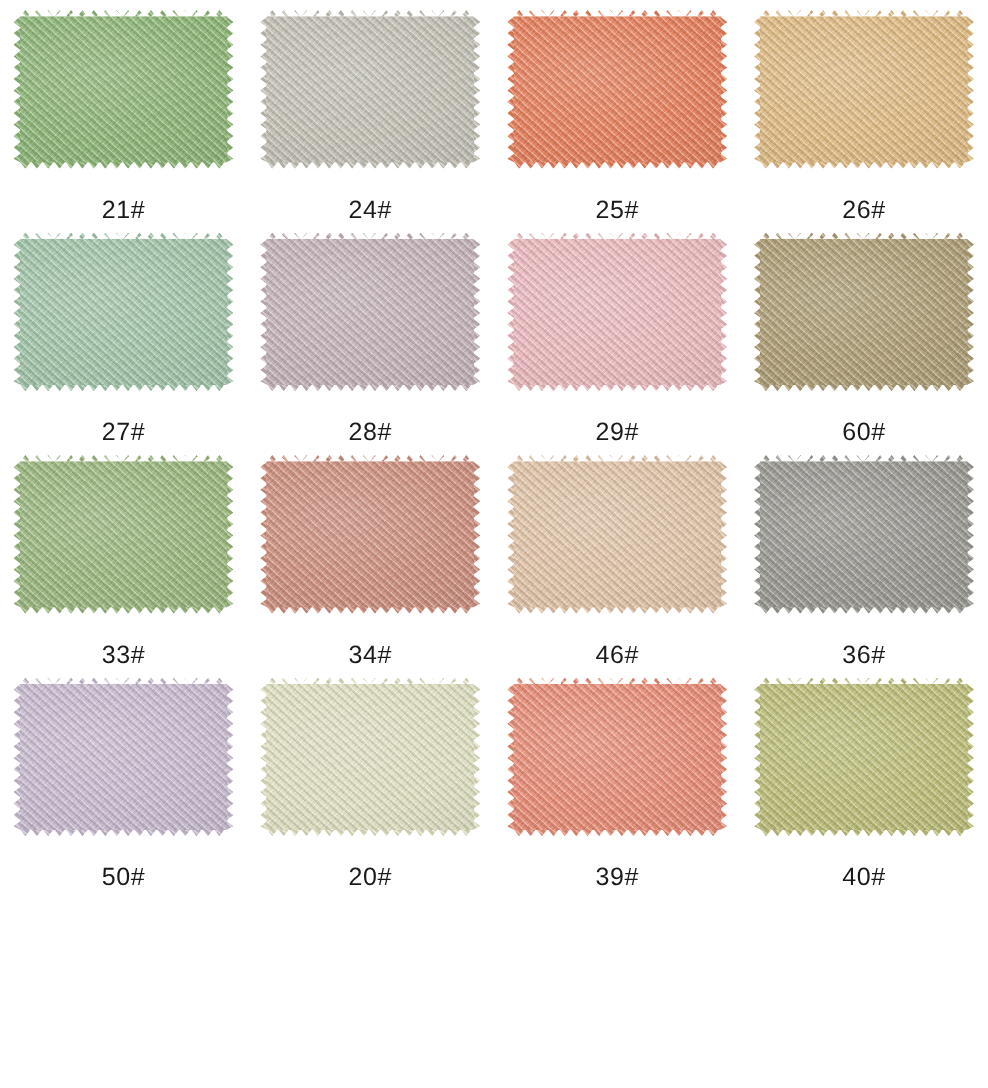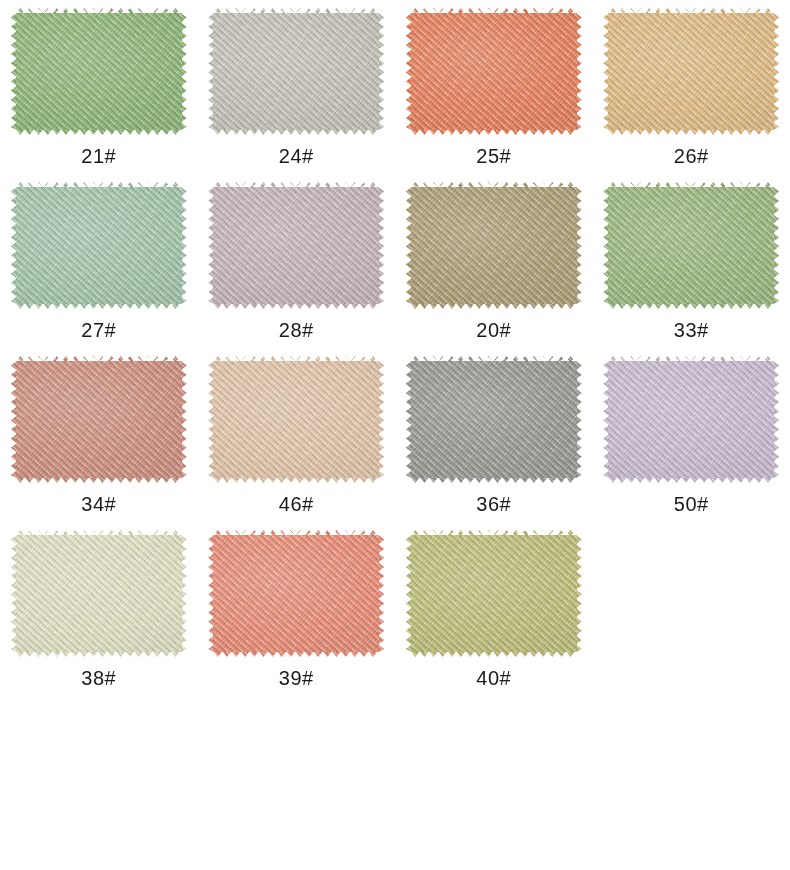--- a/index.html
+++ b/index.html
@@ -148,21 +148,21 @@
     inset: 0;
     background-image: repeating-linear-gradient(
       42deg,
       rgba(255,255,255,0.26) 0px,
       rgba(255,255,255,0.26) 1px,
       rgba(0,0,0,0.10) 2px,
       rgba(0,0,0,0.10) 4px
     );
   }
   .swatch-label {
-    margin-top: 16px;
+    margin-top: 28px;
     font-size: 20px;
     line-height: 1;
     color: #1a1a1a;
     letter-spacing: 0.5px;
     font-family: "Liberation Sans", sans-serif;
     text-align: center;
   }
 </style>
 </head>
 <body style="background: rgb(255, 255, 255);">
@@ -222,88 +222,98 @@
       <div class="swatch-wrap" style="--c: #c6b5bb;">
         <div class="pink-edge pink-top"></div>
         <div class="pink-edge pink-bottom"></div>
         <div class="pink-edge pink-left"></div>
         <div class="pink-edge pink-right"></div>
         <div class="fabric"></div>
       </div>
       <div class="swatch-label">28#</div>
     </div>
     <div class="swatch-cell">
+      <div class="swatch-wrap" style="--c: #edbcc0;">
+        <div class="pink-edge pink-top"></div>
+        <div class="pink-edge pink-bottom"></div>
+        <div class="pink-edge pink-left"></div>
+        <div class="pink-edge pink-right"></div>
+        <div class="fabric"></div>
+      </div>
+      <div class="swatch-label">29#</div>
+    </div>
+    <div class="swatch-cell">
       <div class="swatch-wrap" style="--c: #b0a077;">
         <div class="pink-edge pink-top"></div>
         <div class="pink-edge pink-bottom"></div>
         <div class="pink-edge pink-left"></div>
         <div class="pink-edge pink-right"></div>
         <div class="fabric"></div>
       </div>
+      <div class="swatch-label">60#</div>
+    </div>
+    <div class="swatch-cell">
+      <div class="swatch-wrap" style="--c: #9cb97f;">
+        <div class="pink-edge pink-top"></div>
+        <div class="pink-edge pink-bottom"></div>
+        <div class="pink-edge pink-left"></div>
+        <div class="pink-edge pink-right"></div>
+        <div class="fabric"></div>
+      </div>
+      <div class="swatch-label">33#</div>
+    </div>
+    <div class="swatch-cell">
+      <div class="swatch-wrap" style="--c: #cf9180;">
+        <div class="pink-edge pink-top"></div>
+        <div class="pink-edge pink-bottom"></div>
+        <div class="pink-edge pink-left"></div>
+        <div class="pink-edge pink-right"></div>
+        <div class="fabric"></div>
+      </div>
+      <div class="swatch-label">34#</div>
+    </div>
+    <div class="swatch-cell">
+      <div class="swatch-wrap" style="--c: #e3c6aa;">
+        <div class="pink-edge pink-top"></div>
+        <div class="pink-edge pink-bottom"></div>
+        <div class="pink-edge pink-left"></div>
+        <div class="pink-edge pink-right"></div>
+        <div class="fabric"></div>
+      </div>
+      <div class="swatch-label">46#</div>
+    </div>
+    <div class="swatch-cell">
+      <div class="swatch-wrap" style="--c: #9b9a93;">
+        <div class="pink-edge pink-top"></div>
+        <div class="pink-edge pink-bottom"></div>
+        <div class="pink-edge pink-left"></div>
+        <div class="pink-edge pink-right"></div>
+        <div class="fabric"></div>
+      </div>
+      <div class="swatch-label">36#</div>
+    </div>
+    <div class="swatch-cell">
+      <div class="swatch-wrap" style="--c: #cbbdd2;">
+        <div class="pink-edge pink-top"></div>
+        <div class="pink-edge pink-bottom"></div>
+        <div class="pink-edge pink-left"></div>
+        <div class="pink-edge pink-right"></div>
+        <div class="fabric"></div>
+      </div>
+      <div class="swatch-label">50#</div>
+    </div>
+    <div class="swatch-cell">
+      <div class="swatch-wrap" style="--c: #e2e2c4;">
+        <div class="pink-edge pink-top"></div>
+        <div class="pink-edge pink-bottom"></div>
+        <div class="pink-edge pink-left"></div>
+        <div class="pink-edge pink-right"></div>
+        <div class="fabric"></div>
+      </div>
       <div class="swatch-label">20#</div>
-    </div>
-    <div class="swatch-cell">
-      <div class="swatch-wrap" style="--c: #9cb97f;">
-        <div class="pink-edge pink-top"></div>
-        <div class="pink-edge pink-bottom"></div>
-        <div class="pink-edge pink-left"></div>
-        <div class="pink-edge pink-right"></div>
-        <div class="fabric"></div>
-      </div>
-      <div class="swatch-label">33#</div>
-    </div>
-    <div class="swatch-cell">
-      <div class="swatch-wrap" style="--c: #cf9180;">
-        <div class="pink-edge pink-top"></div>
-        <div class="pink-edge pink-bottom"></div>
-        <div class="pink-edge pink-left"></div>
-        <div class="pink-edge pink-right"></div>
-        <div class="fabric"></div>
-      </div>
-      <div class="swatch-label">34#</div>
-    </div>
-    <div class="swatch-cell">
-      <div class="swatch-wrap" style="--c: #e3c6aa;">
-        <div class="pink-edge pink-top"></div>
-        <div class="pink-edge pink-bottom"></div>
-        <div class="pink-edge pink-left"></div>
-        <div class="pink-edge pink-right"></div>
-        <div class="fabric"></div>
-      </div>
-      <div class="swatch-label">46#</div>
-    </div>
-    <div class="swatch-cell">
-      <div class="swatch-wrap" style="--c: #9b9a93;">
-        <div class="pink-edge pink-top"></div>
-        <div class="pink-edge pink-bottom"></div>
-        <div class="pink-edge pink-left"></div>
-        <div class="pink-edge pink-right"></div>
-        <div class="fabric"></div>
-      </div>
-      <div class="swatch-label">36#</div>
-    </div>
-    <div class="swatch-cell">
-      <div class="swatch-wrap" style="--c: #cbbdd2;">
-        <div class="pink-edge pink-top"></div>
-        <div class="pink-edge pink-bottom"></div>
-        <div class="pink-edge pink-left"></div>
-        <div class="pink-edge pink-right"></div>
-        <div class="fabric"></div>
-      </div>
-      <div class="swatch-label">50#</div>
-    </div>
-    <div class="swatch-cell">
-      <div class="swatch-wrap" style="--c: #e2e2c4;">
-        <div class="pink-edge pink-top"></div>
-        <div class="pink-edge pink-bottom"></div>
-        <div class="pink-edge pink-left"></div>
-        <div class="pink-edge pink-right"></div>
-        <div class="fabric"></div>
-      </div>
-      <div class="swatch-label">38#</div>
     </div>
     <div class="swatch-cell">
       <div class="swatch-wrap" style="--c: #ea8e77;">
         <div class="pink-edge pink-top"></div>
         <div class="pink-edge pink-bottom"></div>
         <div class="pink-edge pink-left"></div>
         <div class="pink-edge pink-right"></div>
         <div class="fabric"></div>
       </div>
       <div class="swatch-label">39#</div>

